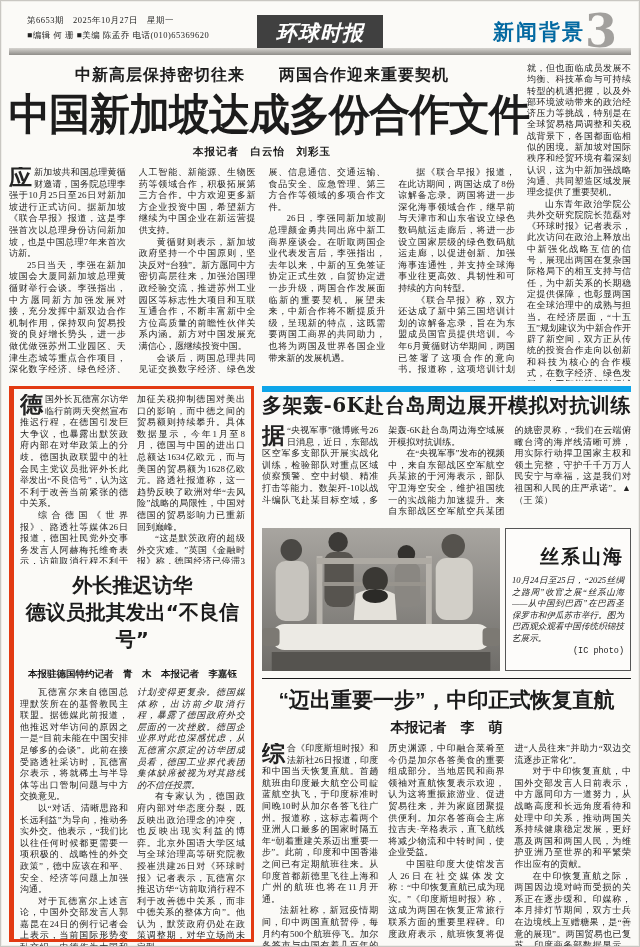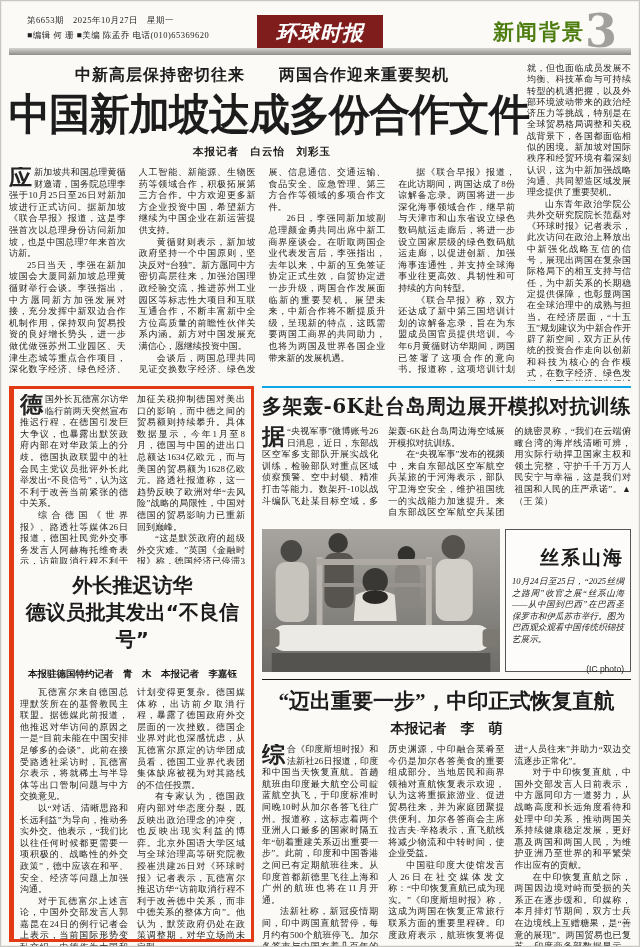--- a/index.html
+++ b/index.html
@@ -10,25 +10,25 @@
     background:#fbfaf7; border:1px solid #c9c7c2; box-shadow:inset 0 0 0 1px #efeeea;
     padding:8px 8px 6px 8px; overflow:hidden;
   }
   
   .hdr { position:relative; height:46px; }
   .hdr-bar { position:absolute; left:0; right:0; bottom:0; height:7px;
     background:linear-gradient(#d6d4d0,#8f8d89); }
   .issue-info { position:absolute; left:18px; top:4px; font-size:8.5px; line-height:15px;
     color:#222; letter-spacing:.5px; white-space:nowrap; }
   .logo { position:absolute; left:248px; top:6px; width:126px; height:36px;
-    background:#7f1d1d; color:#fff; display:flex; align-items:center; justify-content:center;
+    background:#404040; color:#fff; display:flex; align-items:center; justify-content:center;
     font-size:21px; font-weight:bold; font-style:italic; letter-spacing:1px;
     font-family:"DejaVu Serif",serif; }
   .section-label { position:absolute; right:14px; top:2px; white-space:nowrap; }
-  .section-label .sec-txt { font-size:21px; font-weight:bold; color:#4d7c0f; letter-spacing:2px; }
+  .section-label .sec-txt { font-size:21px; font-weight:bold; color:#0369a1; letter-spacing:2px; }
   .section-label .pg-num { font-size:46px; font-weight:bold; color:#a2a09d;
     font-family:"DejaVu Serif",serif; line-height:40px; vertical-align:-8px; }
   
   .btxt { font-size:9px; line-height:11.6px; text-align:justify; color:#242424; }
   .btxt p { text-indent:2em; }
   .btxt p.p-drop { text-indent:0; }
   .dropcap { float:left; font-size:23px; line-height:22px; font-weight:bold; padding-right:2px; }
   
   .main-sec { display:flex; gap:12px; margin-top:8px; height:318px; }
   .main-left { width:506px; }
@@ -47,37 +47,37 @@
   .red-box { width:252px; border:3px solid #e23a12; border-left-width:5px;
     padding:5px 6px 4px 6px; background:#fbfaf7; }
   .two-cols { display:flex; gap:9px; overflow:hidden; }
   .two-cols .col { flex:1; }
   .intro-cols { height:170px; }
   .de-headline { text-align:center; font-family:"DejaVu Sans","Liberation Sans",sans-serif;
     font-weight:900; font-size:20px; line-height:27px; margin-top:8px; letter-spacing:0; }
   .de-byline { text-align:center; font-size:9.5px; font-weight:bold; margin-top:15px; margin-bottom:6px; }
   .de-body { height:292px; }
   
-  .right-col { flex:1; border-top:2px solid #0ea5e9; padding-top:5px; }
+  .right-col { flex:1; border-top:6px solid #0ea5e9; }
   .mil-headline { font-family:"DejaVu Serif","Liberation Serif",serif; font-weight:900;
     font-size:20px; letter-spacing:.5px; text-align:center; white-space:nowrap; }
   .mil-body { margin-top:6px; height:95px; column-count:3; column-gap:10px;
     column-fill:auto; overflow:hidden; }
   .photo-row { display:flex; gap:5px; margin-top:8px; height:143px; }
   .photo { flex:1; position:relative; overflow:hidden; background:#8f8d89; }
   .photo svg { display:block; width:100%; height:100%; }
   .silk-panel { width:126px; border:1.5px solid #555; padding:5px 6px; background:#fdfcfa; }
   .silk-title { text-align:right; font-weight:900; font-size:19px; letter-spacing:2px;
     font-family:"DejaVu Serif",serif; margin-top:10px; }
   .silk-cap { margin-top:5px; font-size:8.6px; line-height:11.5px; font-style:italic;
     text-align:justify; color:#222; }
-  .silk-credit { font-family:Liberation Sans, sans-serif;
-    font-size:8.5px; text-align:right; margin-top:19px; }
+  .silk-credit { font-family:Liberation Mono, monospace;
+    font-size:8.5px; text-align:right; margin-top:2px; }
   .india-rule { border-top:1.5px solid #1a1a1a; margin-top:7px; }
-  .india-headline { text-align:center; font-family:Liberation Serif, serif;
+  .india-headline { text-align:center; font-family:Liberation Sans, sans-serif;
     font-weight:900; font-size:21px; margin-top:7px; white-space:nowrap; }
   .india-byline { text-align:center; font-size:14px; font-weight:bold; margin-top:5px; }
   .india-body { margin-top:6px; height:218px; column-count:3; column-gap:10px;
     column-fill:auto; overflow:hidden; }
 </style>
 </head>
 <body>
 
 <div class="page">
 
@@ -136,21 +136,21 @@
       </div>
       <div class="de-byline">本报驻德国特约记者　青　木　本报记者　李嘉钰</div>
       <div class="two-cols de-body btxt">
         <div class="col">
           <p>瓦德富尔来自德国总理默茨所在的基督教民主联盟。据德媒此前报道，他推迟对华访问的原因之一是“目前未能在中国安排足够多的会谈”。此前在接受路透社采访时，瓦德富尔表示，将就稀土与半导体等出口管制问题与中方交换意见。</p>
           <p style="text-indent:2em;">以“对话、清晰思路和长远利益”为导向，推动务实外交。他表示，“我们比以往任何时候都更需要一项积极的、战略性的外交政策”，德中应该在和平、安全、经济等问题上加强沟通。</p>
           <p>对于瓦德富尔上述言论，中国外交部发言人郭嘉昆在24日的例行记者会上表示，当前国际形势变乱交织，中德作为大国和世界主要经济体，要为塑造新型大国关系做表率，坚持相互尊重、平等相待、合作共赢，以中德关系的稳定性为推动世界和平与发展作出更大贡献，这也是包括德国企业界在内的两国人民的共同愿望。</p>
 
         </div>
         <div class="col">
-          <p style="text-indent:0;">计划变得更复杂。德国媒体称，出访前夕取消行程，暴露了德国政府外交层面的一次挫败。德国企业界对此也深感忧虑，从瓦德富尔原定的访华团成员看，德国工业界代表团集体缺席被视为对其路线的不信任投票。</p>
+          <p style="text-indent:0;font-style:italic;">计划变得更复杂。德国媒体称，出访前夕取消行程，暴露了德国政府外交层面的一次挫败。德国企业界对此也深感忧虑，从瓦德富尔原定的访华团成员看，德国工业界代表团集体缺席被视为对其路线的不信任投票。</p>
           <p>有专家认为，德国政府内部对华态度分裂，既反映出政治理念的冲突，也反映出现实利益的博弈。北京外国语大学区域与全球治理高等研究院教授崔洪建26日对《环球时报》记者表示，瓦德富尔推迟访华“访前取消行程不利于改善德中关系，而非中德关系的整体方向”。他认为，默茨政府仍处在政策调整期，对华立场尚未定型。</p>
           <p>中国现代国际关系研究院研究员孙恪勤表示，德国经济正面临增长停滞、对美出口受阻等压力，“如果中德经贸再受冲击，德国制造业将难以承受”。孙恪勤称，中德之间有着广阔的合作前景，德国只有在相互尊重的基础上采取平等互利、务实合作的对华政策，才能有望实现共赢。▲</p>
         </div>
       </div>
     </div>
 
     <div class="right-col">
 
       <div>
         <div class="mil-headline">多架轰-6K赴台岛周边展开模拟对抗训练</div>

